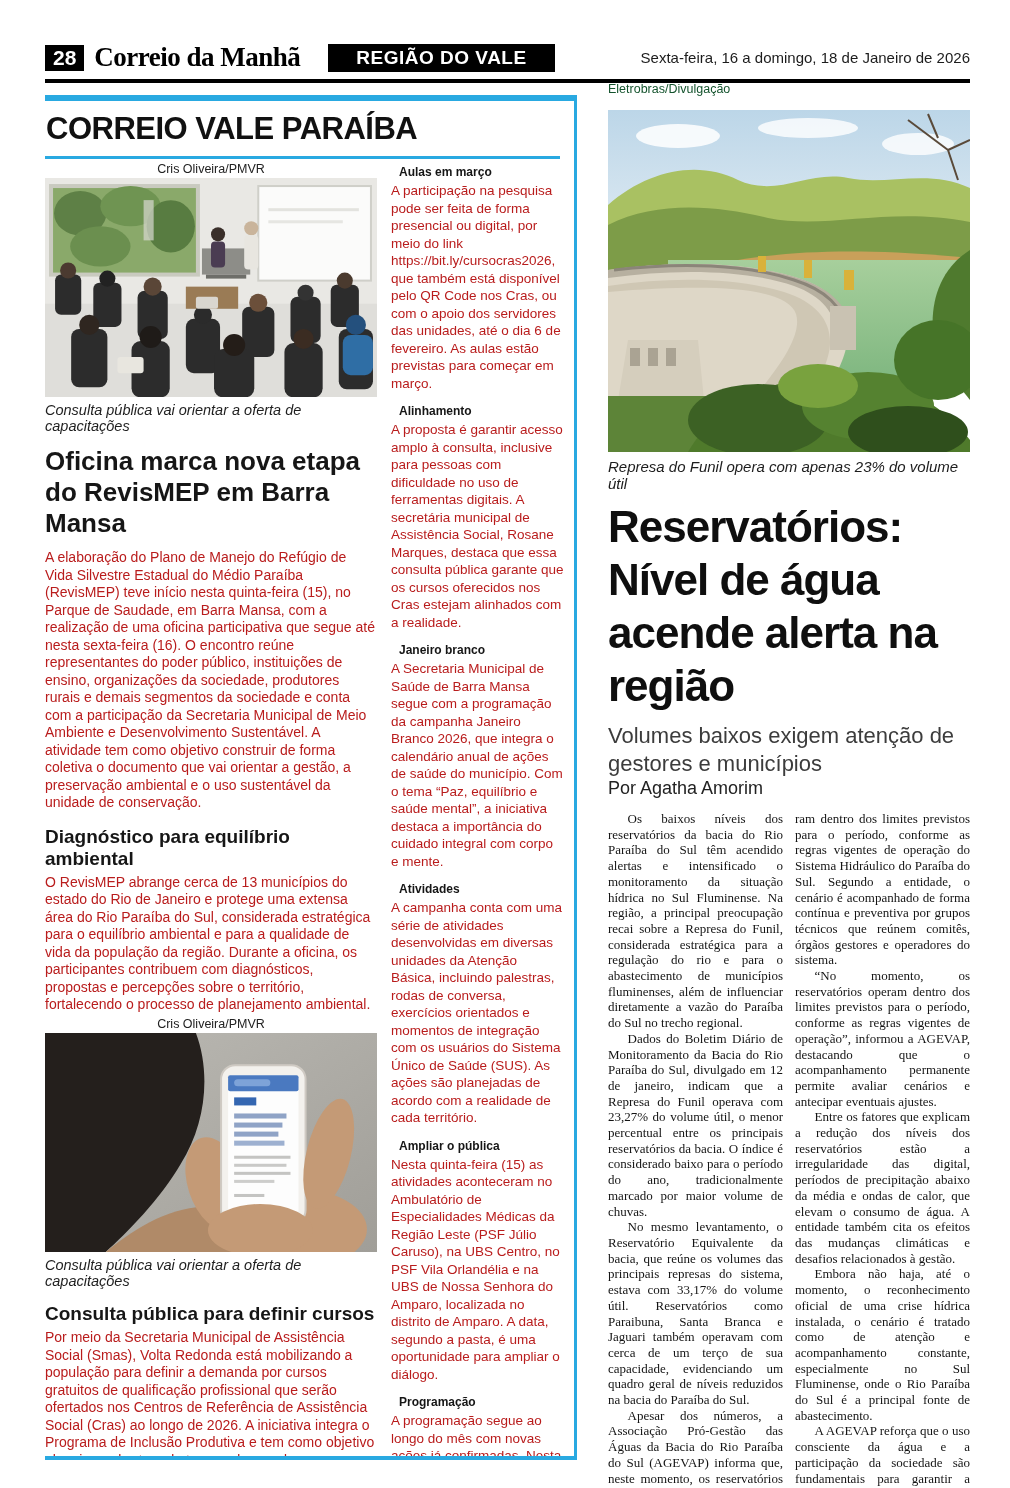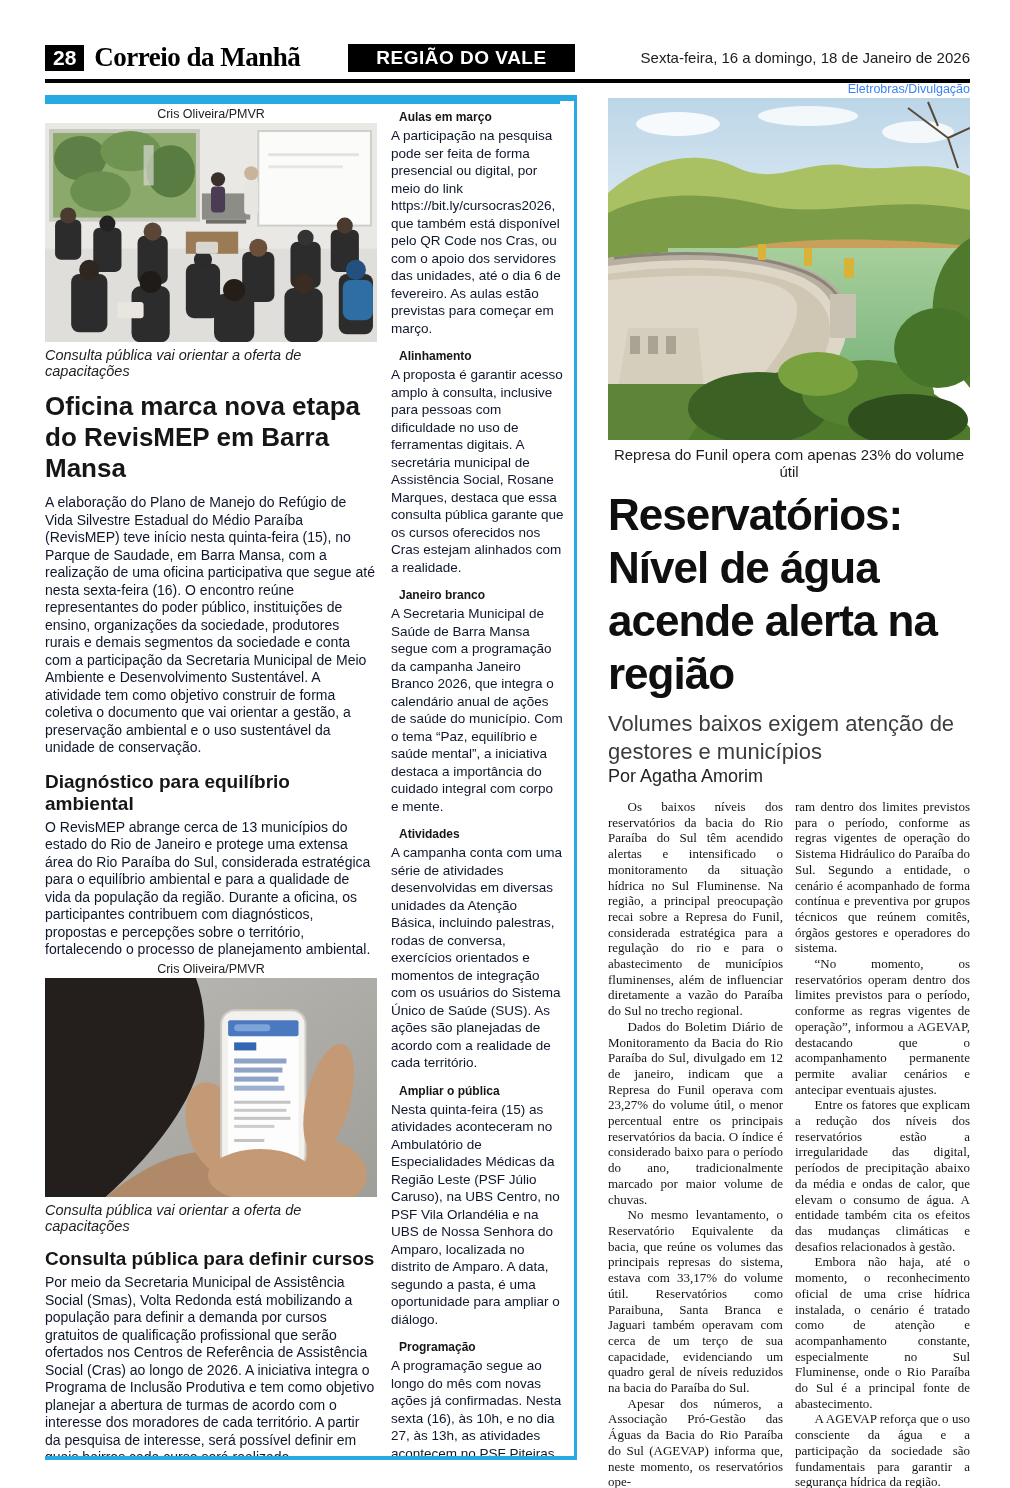--- a/index.html
+++ b/index.html
@@ -16,21 +16,21 @@
   .pagenum {
     background:#000; color:#fff; font-weight:bold; font-size:21px;
     padding:2px 8px 3px; line-height:1;
   }
   .brand {
     font-family:"Liberation Serif","DejaVu Serif",serif; font-weight:bold;
     font-size:27px; letter-spacing:-0.5px; margin-left:10px; color:#000;
   }
   .section-box {
     background:#000; color:#fff; font-weight:bold; font-size:19px;
-    letter-spacing:0.5px; padding:4px 28px 5px; margin-left:48px; line-height:1;
+    letter-spacing:0.5px; padding:4px 28px 5px; margin-left:28px; line-height:1;
   }
   .edition-date { margin-left:auto; font-size:15px; color:#1c1c1c; }
 
   
   .vale-box {
     position:absolute; left:45px; top:95px; width:532px; height:1365px;
     border-top:6px solid #29a9e1; border-right:3px solid #29a9e1; border-bottom:4px solid #29a9e1;
     overflow:hidden; padding-right:10px;
   }
   .vale-title {
@@ -43,30 +43,30 @@
   .col-mid { flex:1; min-width:0; }
 
   .credit { font-size:12.5px; color:#222; text-align:center; margin:3px 0 2px; }
   .caption { font-style:italic; font-size:14.5px; color:#1f1f1f; margin:5px 0 2px; }
 
   .photo-frame { width:100%; display:block; }
   .photo-frame svg { display:block; width:100%; height:auto; }
 
   .h2-art { font-size:26px; line-height:31px; font-weight:700; color:#161616; margin:12px 0 10px; }
   .h3-art { font-size:19px; font-weight:700; color:#161616; margin:14px 0 4px; }
-  .body-sans { font-size:14px; line-height:17.5px; color:#0f172a; }
+  .body-sans { font-size:14px; line-height:17.5px; color:#b91c1c; }
 
   .col-mid .h3-art { font-size:12px; margin:12px 8px 3px; }
   .col-mid .h3-art:first-child { margin-top:6px; }
   .col-mid .body-sans { font-size:13.5px; line-height:17.5px; }
 
   
   .res-article { position:absolute; left:608px; top:82px; width:362px; }
-  .res-credit { font-size:12.5px; color:#3b82f6; text-align:right; margin-bottom:2px; }
-  .res-caption { font-size:15px; color:#1d1d1d; margin:6px 0 4px;text-align:center; }
+  .res-credit { font-size:12.5px; color:#14532d; margin-bottom:14px; }
+  .res-caption { font-style:italic; font-size:15px; color:#1d1d1d; margin:6px 0 4px; }
   .res-headline {
     font-size:44px; line-height:53px; font-weight:700; letter-spacing:-1px;
     color:#0f0f0f; margin-top:8px;
   }
   .res-subhead { font-size:22px; line-height:28px; font-weight:400; color:#3c3c3c; margin-top:10px; }
   .res-byline { font-size:18px; color:#222; }
   .res-cols { display:flex; gap:12px; margin-top:12px; }
   .res-col { width:175px; flex:none; }
   .serif-body {
     font-family:"Liberation Serif","DejaVu Serif",serif;
@@ -80,20 +80,21 @@
 <body>
 
 <header class="masthead">
   <span class="pagenum">28</span>
   <span class="brand">Correio da Manhã</span>
   <span class="section-box">REGIÃO DO VALE</span>
   <span class="edition-date">Sexta-feira, 16 a domingo, 18 de Janeiro de 2026</span>
 </header>
 
 <section class="vale-box">
+  <h1 class="vale-title">CORREIO VALE PARAÍBA</h1>
   <div class="vale-rule"></div>
 
   <div class="vale-cols">
 
     <div class="col-left">
       <div class="credit">Cris Oliveira/PMVR</div>
 
       <div class="photo-frame">
         <svg viewBox="0 0 330 218" aria-hidden="true">
           <rect width="330" height="218" fill="#e9e8e4"></rect>

